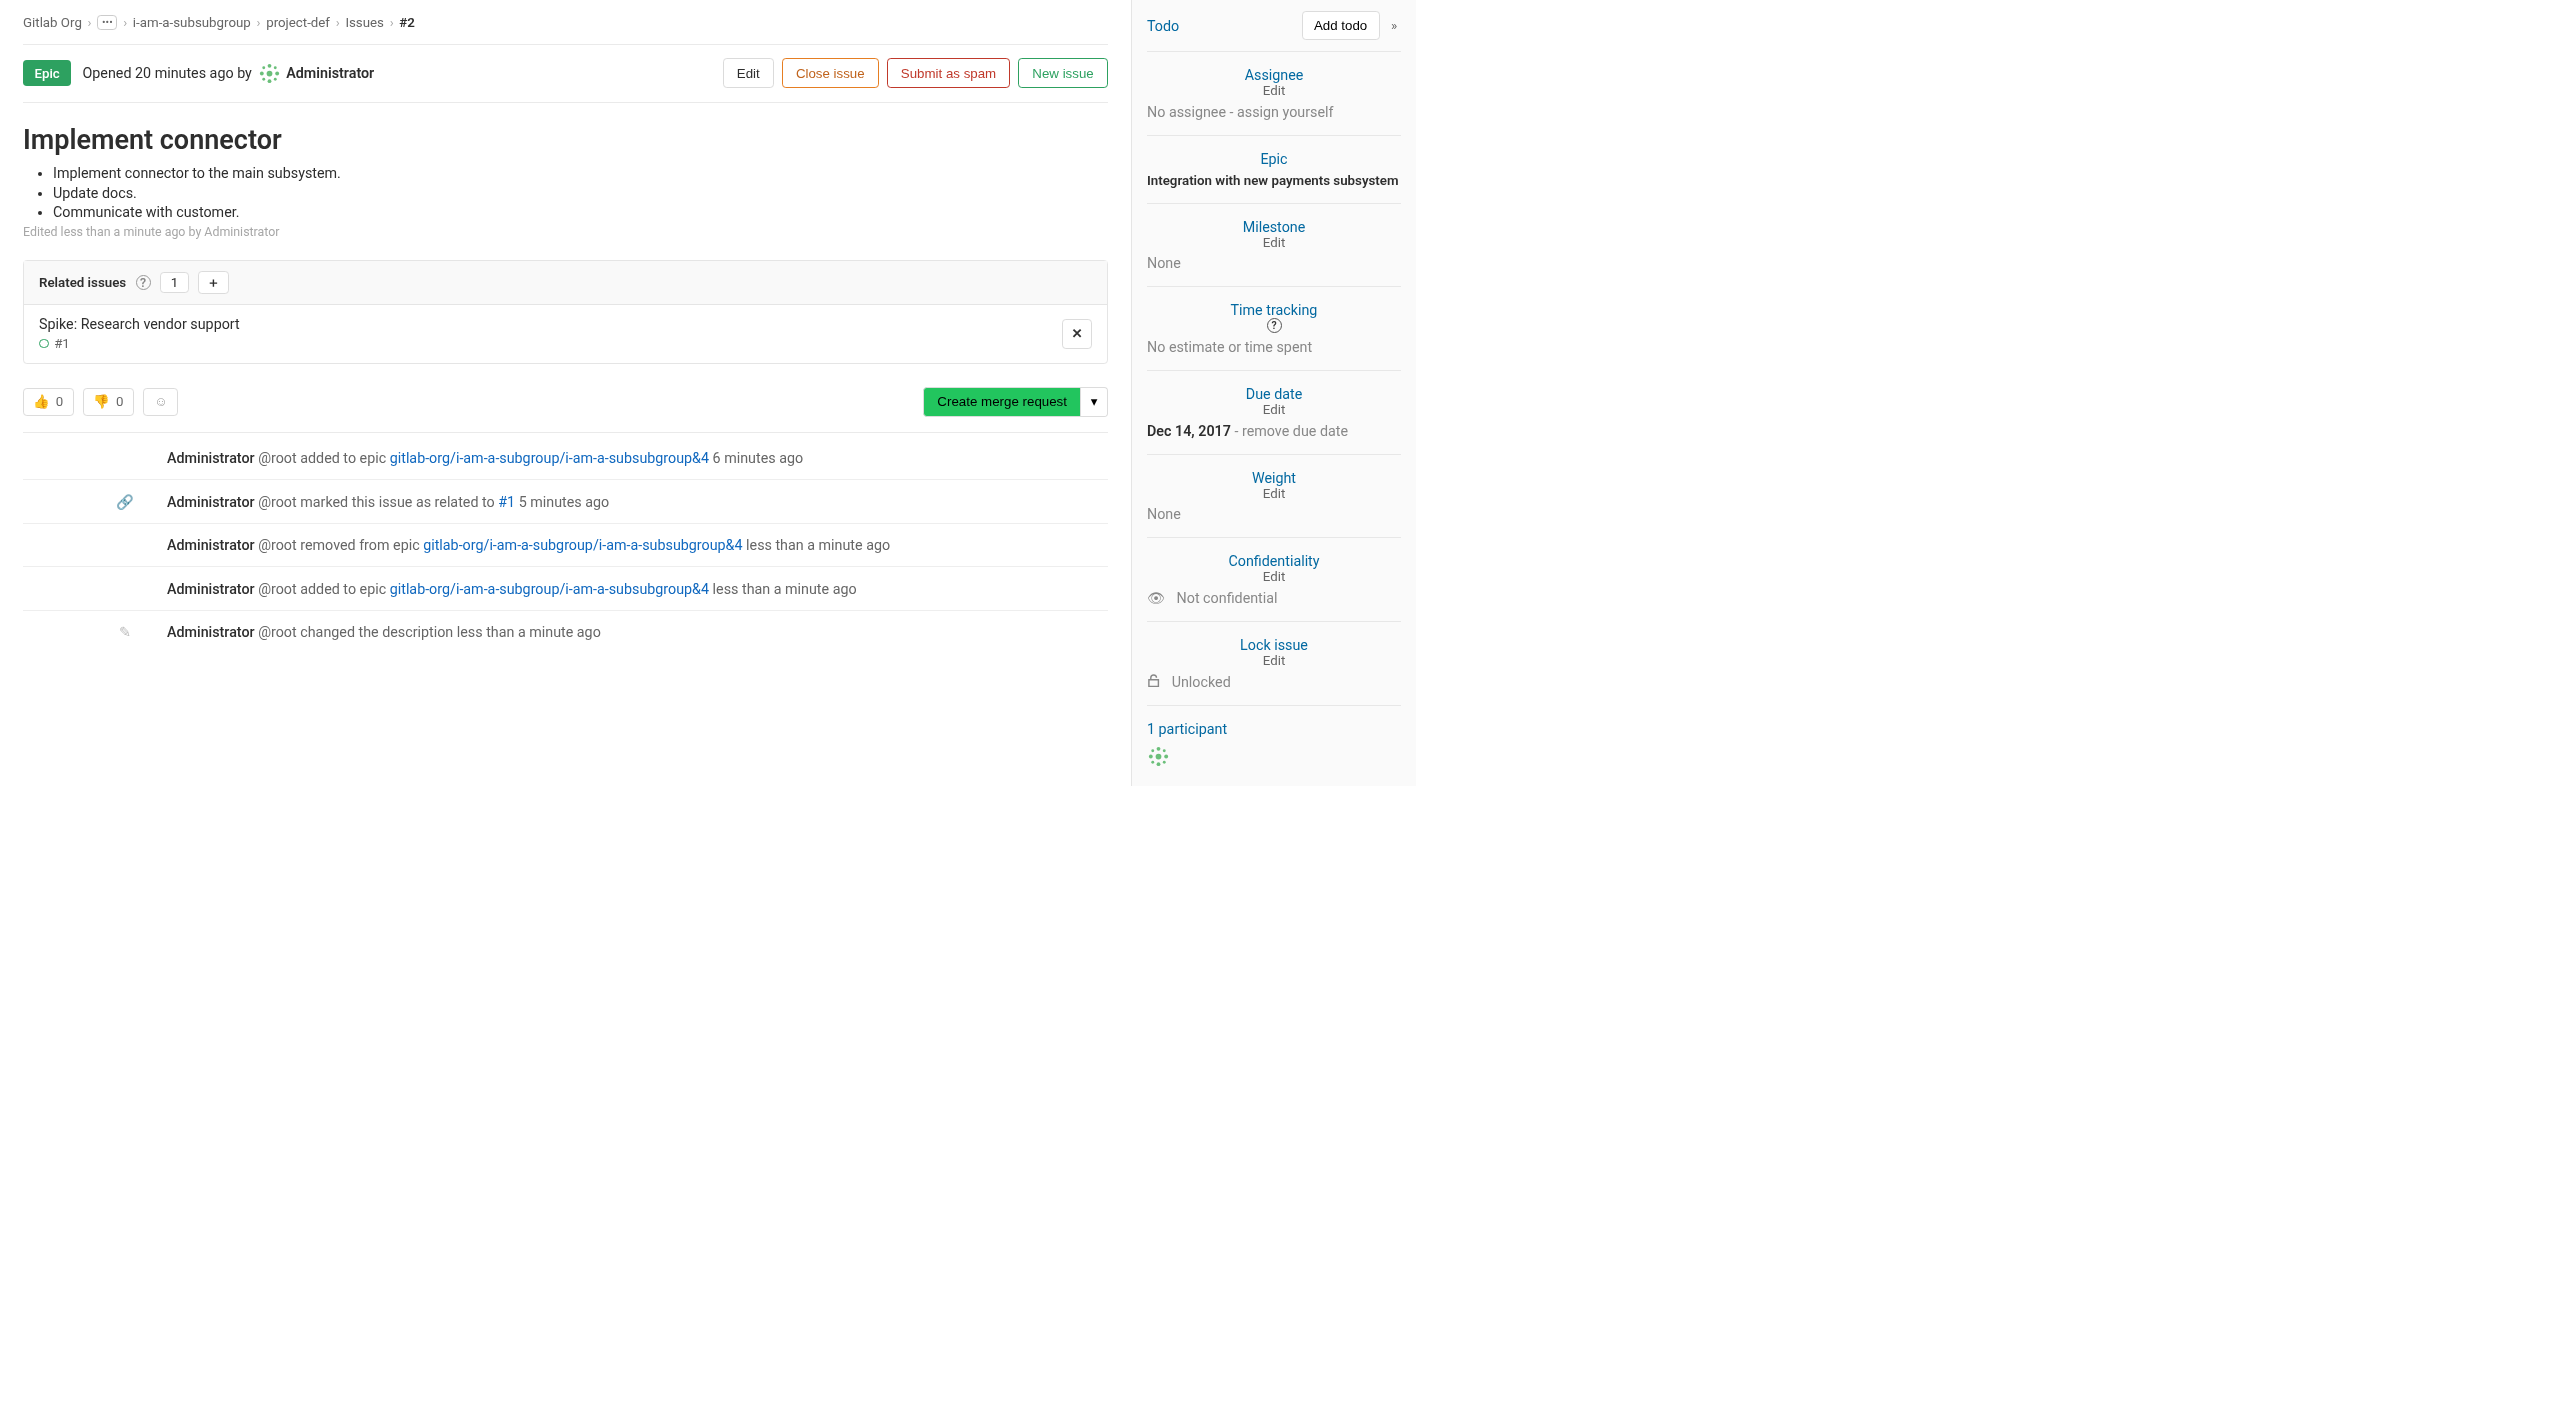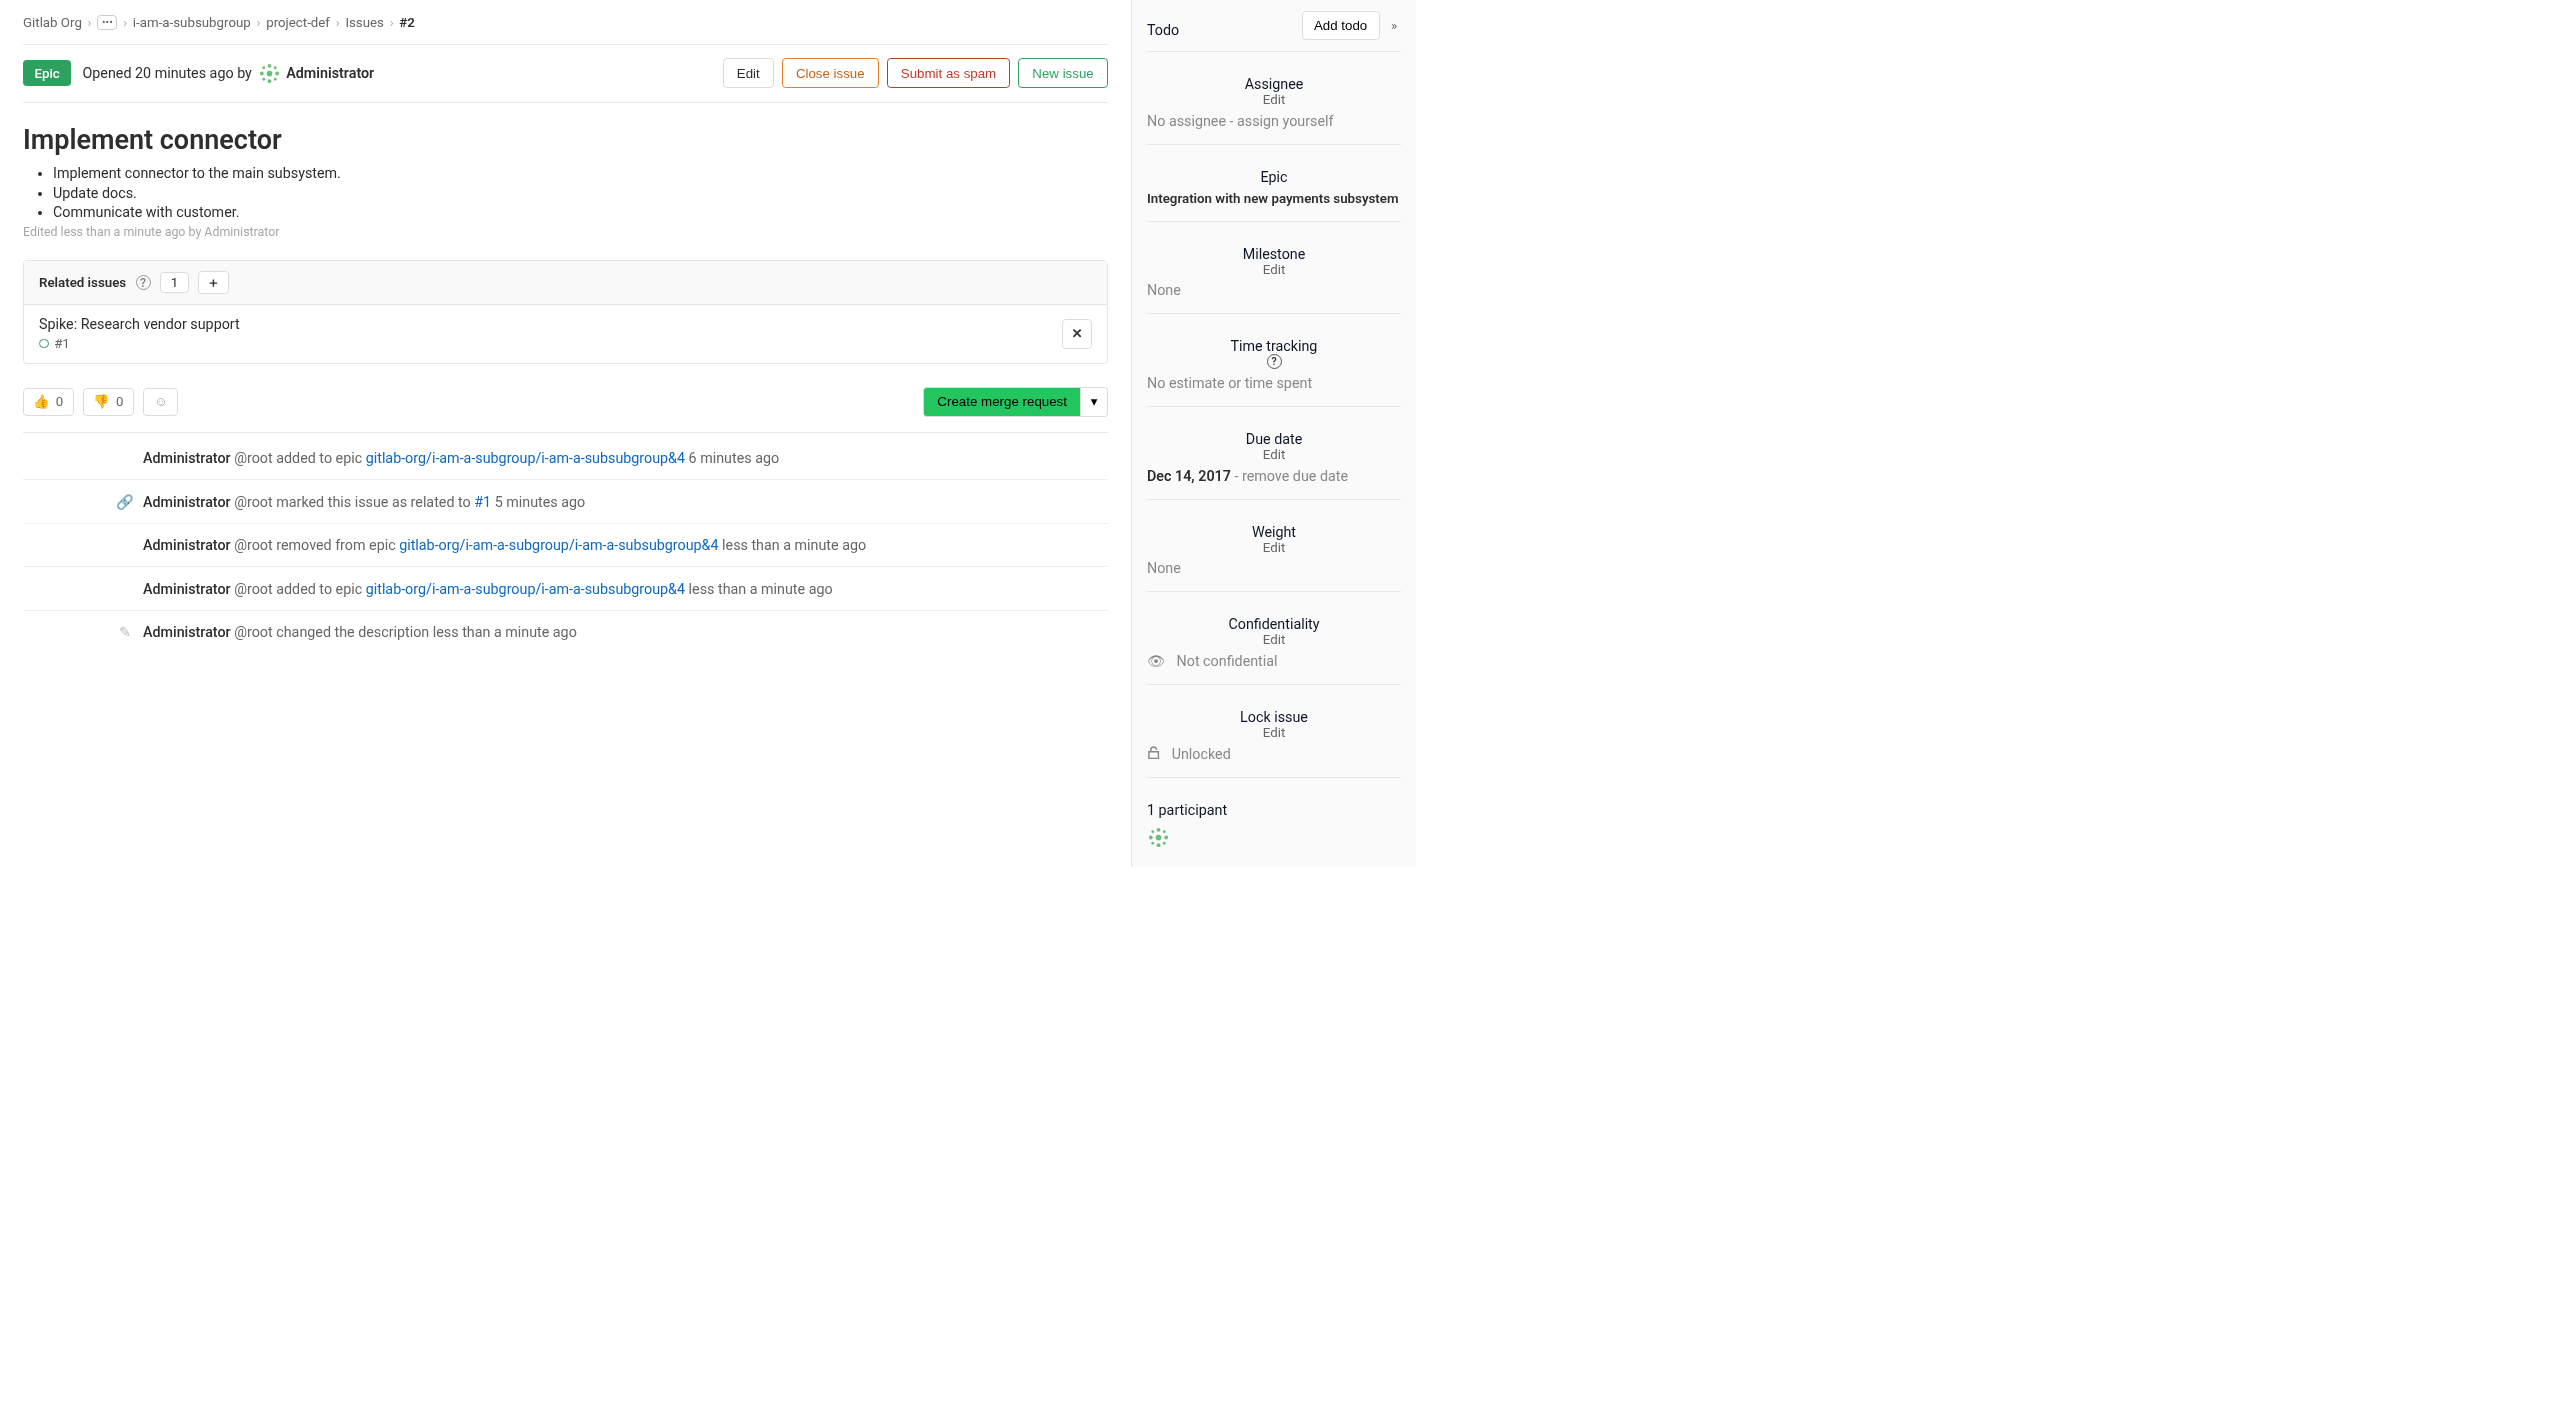--- a/index.html
+++ b/index.html
@@ -61,27 +61,27 @@
 .mr-actions { margin-left:auto; display:flex;}
 .mr-btn { border:1px solid #dcdcdc; border-radius:3.8px 0 0 3.8px; padding:6.7px 13.3px; background:#22c55e; cursor:pointer;}
 .mr-caret { border:1px solid #dcdcdc; border-left:none; border-radius:0 3.8px 3.8px 0; padding:6.7px 9.5px; background:#fff; cursor:pointer;}
 
 
 .activity { padding-top: 3.8px; }
 .activity-item { display:flex; align-items:center; gap:9.5px; padding:13.3px 0; border-bottom:1px solid #eee; font-size:14.3px; color:#666;}
 .activity-item .author { color:#2e2e2e; font-weight:500; }
 .activity-item .sysicon { width:17px; color:#bbb; flex-shrink:0; display:flex; justify-content:center;}
 .activity-indent { width: 84px; flex-shrink:0;}
-.activity-text { flex:1; }
+.activity-text { flex:1;margin-left:24px; }
 
 
 .sb-block { padding:15px 0; border-bottom:1px solid #e7e7e7; }
 .sb-block:last-child { border-bottom:none;}
 .sb-head { display:flex; align-items:center; justify-content:space-between; margin-bottom:5.7px;flex-direction:column;}
-.sb-label { color:#0f172a; font-size:14.3px;margin-top:9px; }
+.sb-label { color:#0369a1; font-size:14.3px; }
 .sb-bold { font-weight:600; color:#2e2e2e;}
 .sb-edit { color:#666; font-size:13.3px; cursor:pointer;}
 .sb-value { color:#888; font-size:14.3px;}
 .sb-value .bold { color:#2e2e2e; font-weight:600;}
 .sb-todo-row { display:flex; align-items:center; gap:7.6px; padding:11.4px 0; border-bottom:1px solid #e7e7e7;}
 .sb-todo-btn { border:1px solid #dcdcdc; border-radius:3.8px; padding:5.7px 11.4px; background:#fff; cursor:pointer; font-size:13.3px; margin-left:auto;}
 .sb-collapse { cursor:pointer; color:#666; padding:3.8px;}
 .sb-icon { color:#888; margin-right:5.7px;}
 .sb-inline { display:flex; align-items:center; gap:5.7px;}
 .sb-participant-avatar { margin-top:7.6px;}

